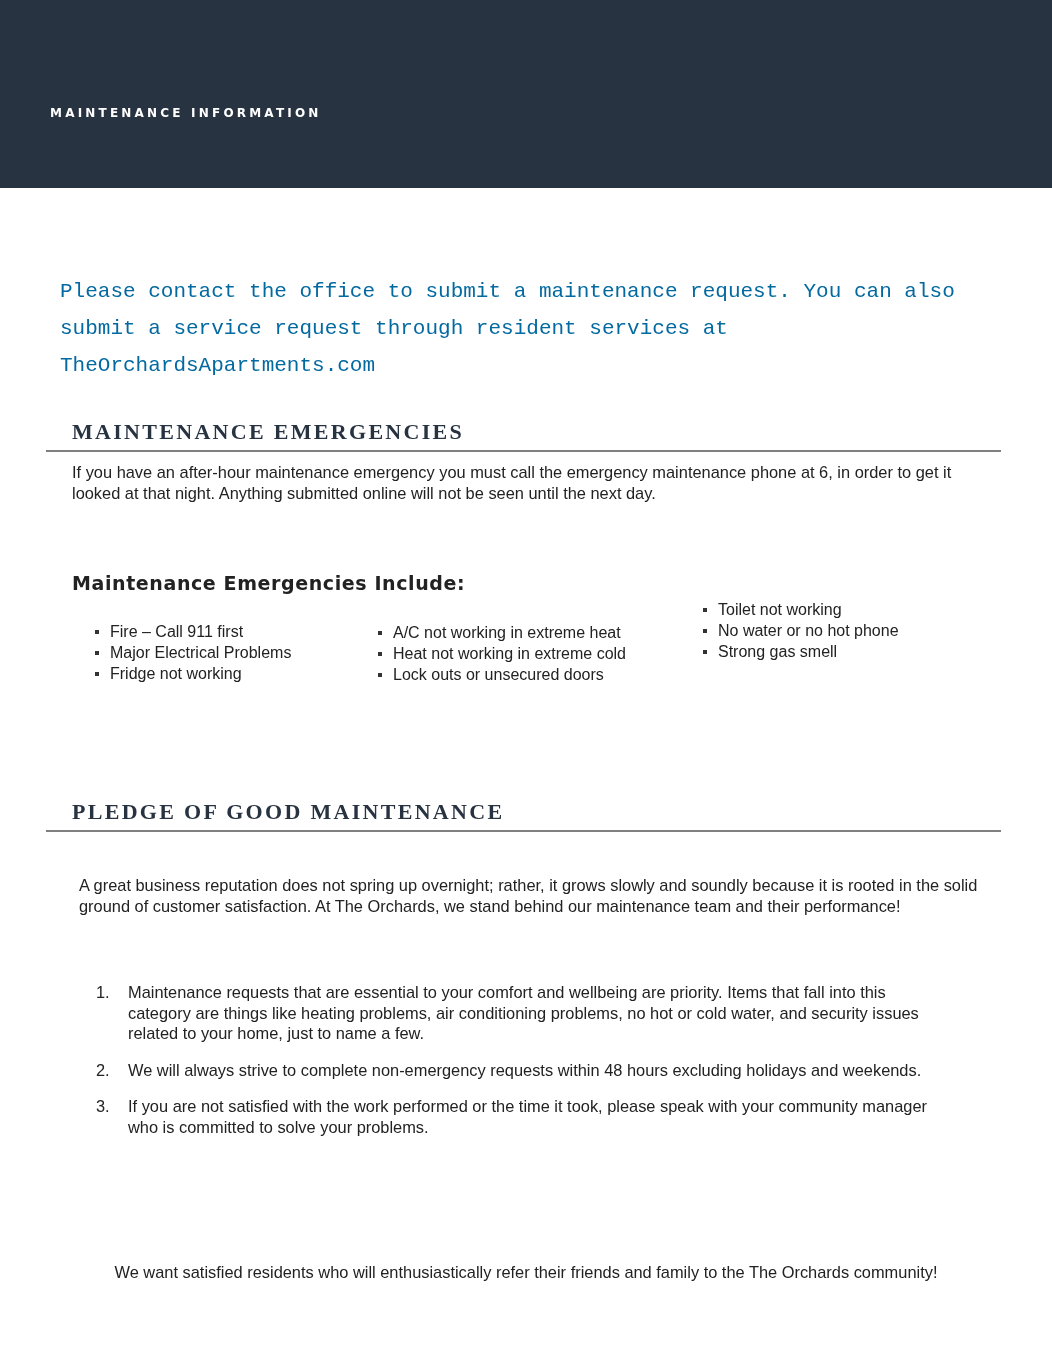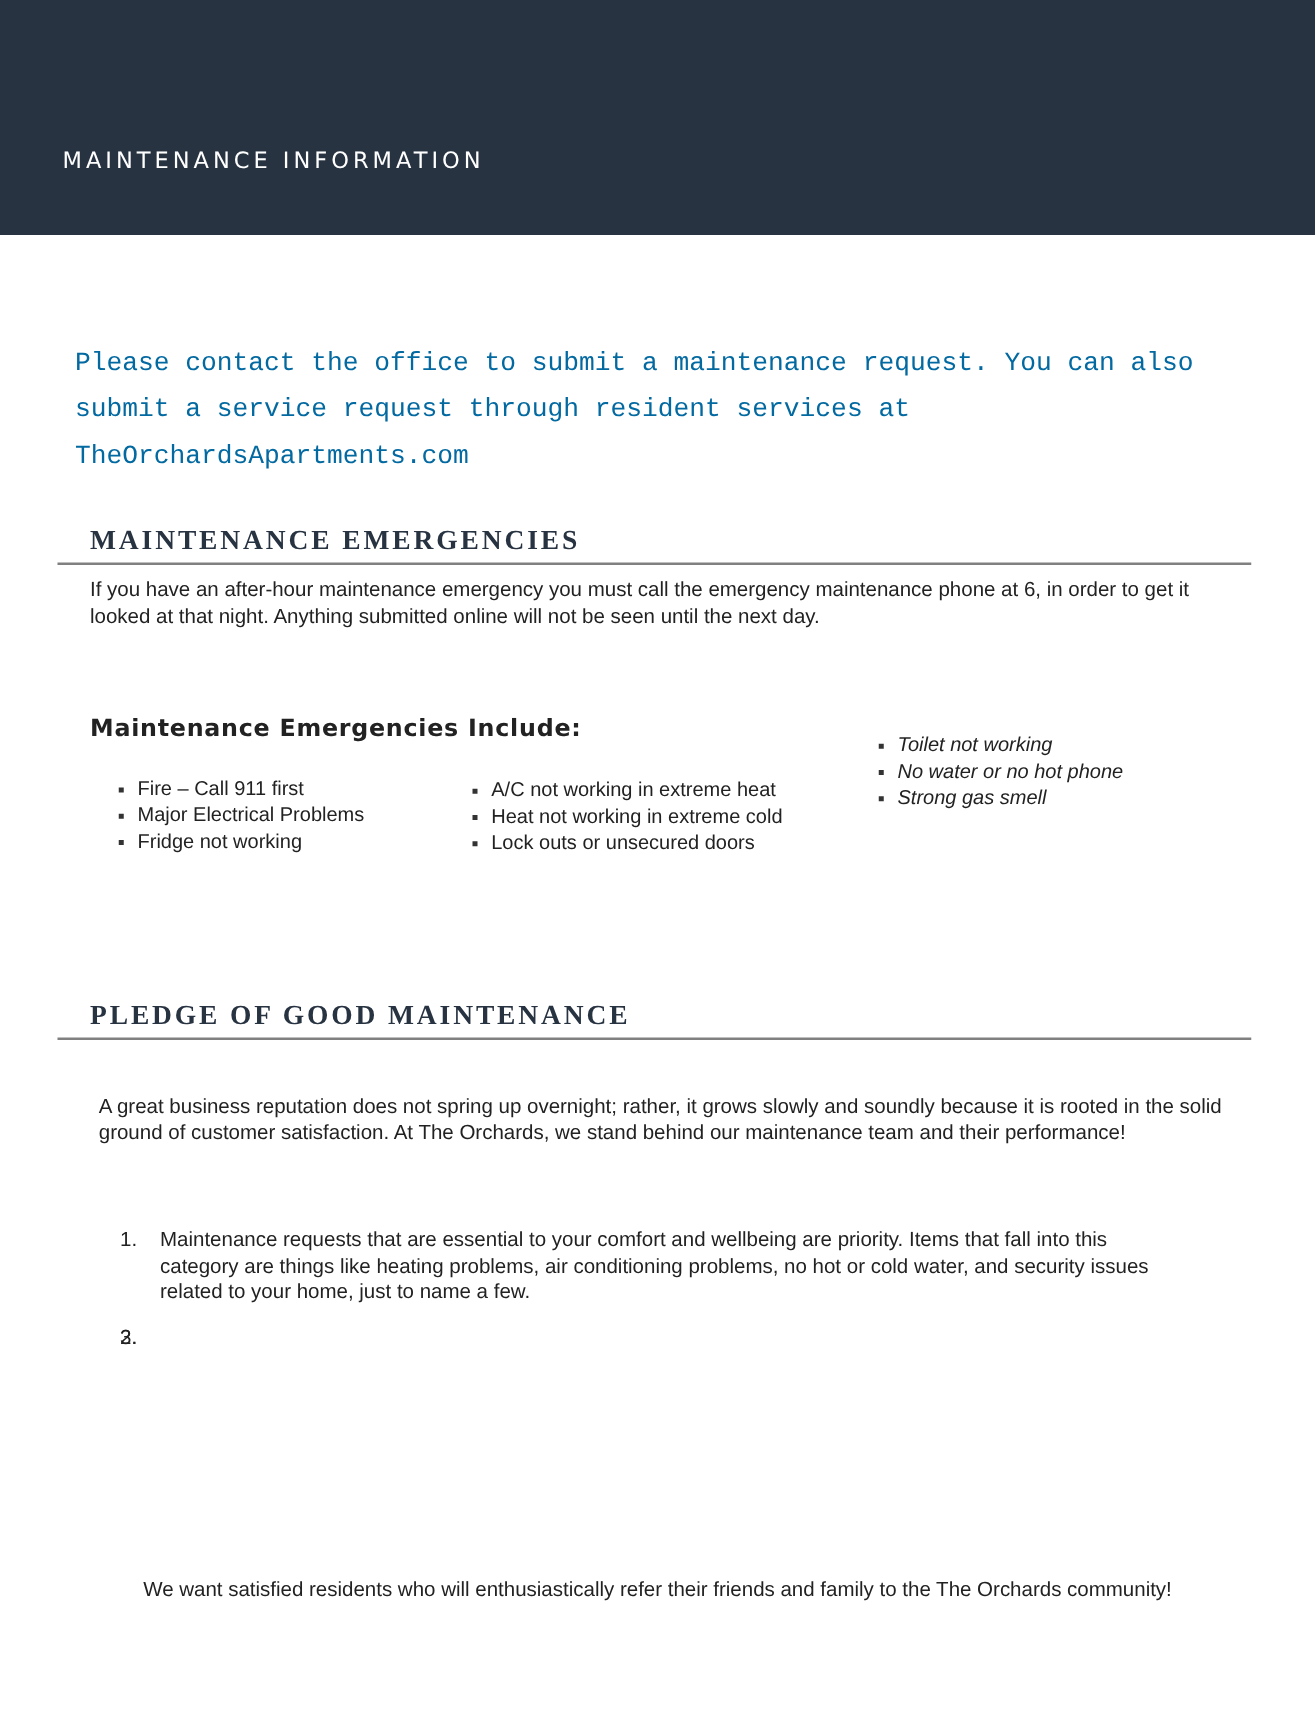--- a/index.html
+++ b/index.html
@@ -17,24 +17,24 @@
     .header-band {
       position: absolute;
       left: 0; top: 0;
       width: 1052px;
       height: 188px;
       background: #283342;
     }
     .header-title {
       position: absolute;
       left: 50px;
-      top: 118px;
+      top: 106px;
       font-family: "DejaVu Sans", sans-serif;
-      font-size: 18px;
-      font-weight: normal;
+      font-size: 12px;
+      font-weight: bold;
       letter-spacing: 3.2px;
       color: #ffffff;
       white-space: nowrap;
     }
     .notice {
       position: absolute;
       left: 60px;
       top: 273px;
       width: 932px;
       text-align: left;
@@ -151,37 +151,39 @@
   <li><span class="bullet"></span><span>Major Electrical Problems</span></li>
   <li><span class="bullet"></span><span>Fridge not working</span></li>
 </ul>
 
 <ul class="bullet-col" style="left:378px; top:622px;">
   <li><span class="bullet"></span><span>A/C not working in extreme heat</span></li>
   <li><span class="bullet"></span><span>Heat not working in extreme cold</span></li>
   <li><span class="bullet"></span><span>Lock outs or unsecured doors</span></li>
 </ul>
 
-<ul class="bullet-col" style="left:703px; top:586px;font-style:italic;">
+<ul class="bullet-col" style="left:703px; top:599px;">
   <li><span class="bullet"></span><span>Toilet not working</span></li>
   <li><span class="bullet"></span><span>No water or no hot phone</span></li>
   <li><span class="bullet"></span><span>Strong gas smell</span></li>
 </ul>
 
 <div class="section-title" style="top:799px;">PLEDGE OF GOOD MAINTENANCE</div>
 <div class="section-rule" style="top:830px;"></div>
 
 <div class="para" style="left:79px; top:875px; width:900px;">A great business reputation does not spring up overnight; rather, it grows slowly and soundly because it is rooted in the solid ground of customer satisfaction. At The Orchards, we stand behind our maintenance team and their performance!</div>
 
 <ol class="num-list">
   <li>
     <span class="num">1.</span>
     <span>Maintenance requests that are essential to your comfort and wellbeing are priority. Items that fall into this category are things like heating problems, air conditioning problems, no hot or cold water, and security issues related to your home, just to name a few.</span>
   </li>
   <li>
     <span class="num">2.</span>
+    <span>We will always strive to complete non-emergency requests within 48 hours excluding holidays and weekends.</span>
   </li>
   <li>
     <span class="num">3.</span>
+    <span>If you are not satisfied with the work performed or the time it took, please speak with your community manager who is committed to solve your problems.</span>
   </li>
 </ol>
 
 <div class="closing">We want satisfied residents who will enthusiastically refer their friends and family to the The Orchards community!</div>
 
 </body></html>

